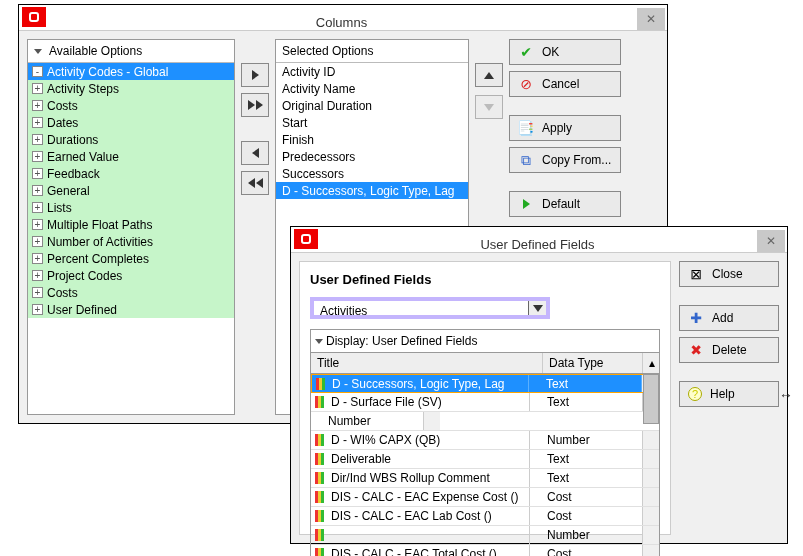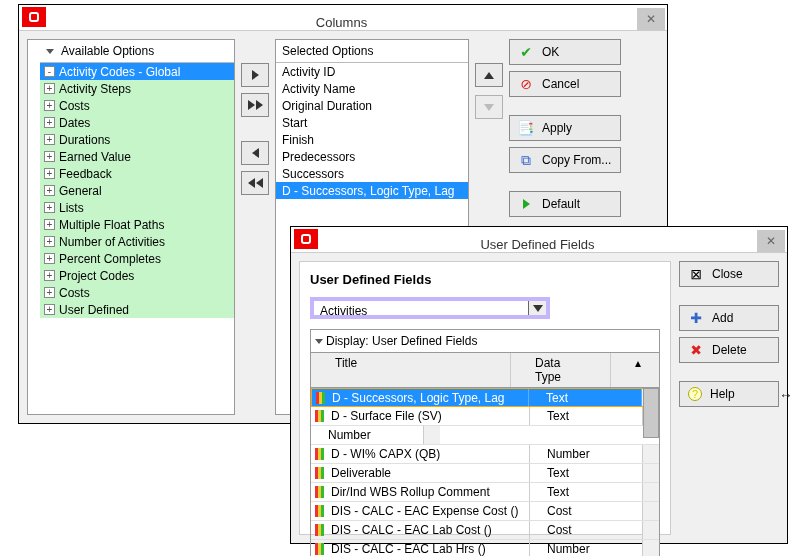--- a/index.html
+++ b/index.html
@@ -29,21 +29,21 @@
   .btn { height: 26px; border: 1px solid #888; background: #eaeaea; display: flex; align-items: center; padding: 0 8px; gap: 8px; cursor: pointer; }
   .btn .ico { width: 16px; height: 16px; display: flex; align-items: center; justify-content: center; font-size: 14px;}
   .udf-body { display: flex; height: calc(100% - 26px); }
   .udf-main { flex: 1; padding: 10px; border: 1px solid #ccc; margin: 8px 6px 8px 8px; background: #fff; display: flex; flex-direction: column; gap: 10px; }
   .udf-side { width: 110px; padding: 8px 8px 8px 2px; display: flex; flex-direction: column; gap: 6px; }
   .combo { display: flex; border: 4px solid #c4b5fd; height: 22px; width: 240px; }
   .combo .val { flex: 1; padding: 3px 6px; background: #fff; }
   .combo .dd { width: 18px; border-left: 1px solid #666; background: #eee; display: flex; align-items: center; justify-content: center;}
   .table-wrap { border: 1px solid #999; flex: 1; display: flex; flex-direction: column; overflow: hidden;}
   .thead { display: flex; background: #eee; border-bottom: 1px solid #999; }
-  .th { padding: 3px 24px; border-right: 1px solid #ccc; }
+  .th { padding: 3px 6px; border-right: 1px solid #ccc; }
   .th.title-col { flex: 1; }
   .th.type-col { width: 100px; }
   .th.scroll-col { width: 16px; border-right: none;}
   .trow-container { flex:1; overflow: hidden; position: relative;}
   .trow { display: flex; border-bottom: 1px solid #e0e0e0; height: 19px; align-items: center;}
   .trow .cell1 { flex: 1; display: flex; align-items: center; gap: 4px; padding-left: 4px; border-right:1px solid #ccc; height:100%;}
   .trow .cell2 { width: 100px; padding-left: 4px; border-right:1px solid #ccc; height:100%; display:flex; align-items:center;margin-left:13px;}
   .trow .cell3 { width: 16px; height:100%; background:#f0f0f0;}
   .trow.sel { background: #1e90ff; color: #fff; border: 1px solid orange;}
   .trow.sel .cell1, .trow.sel .cell2 { border-right-color: #5ab0ff; }
@@ -65,21 +65,21 @@
 
 <div class="window" style="left:18px; top:4px; width:650px; height:420px;">
   <div class="titlebar">
     <div class="oracle">
         <div class="o"></div>
       </div>
     <div class="title">Columns</div>
     <div class="close">✕</div>
   </div>
   <div class="col-body">
-    <div class="panel" style="width:208px; height:100%;padding-left:12px;">
+    <div class="panel" style="width:208px; height:100%;">
       <div class="panel-header">
           <span class="chev"></span>
           <span>Available Options</span>
         </div>
       <div class="avail-list" id="avail-list">
           <div class="tree-row sel">
             <div class="plusbox">-</div>
             <span>Activity Codes - Global</span>
           </div>
           <div class="tree-row">
@@ -331,21 +331,20 @@
                 <div class="cell2">Cost</div>
                 <div class="cell3"></div>
               </div>
               <div class="trow">
                 <div class="cell1">
                   <div class="row-ico">
                     <span class="bar-r"></span>
                     <span class="bar-y"></span>
                     <span class="bar-g"></span>
                   </div>
-                  <span>DIS - CALC - EAC Lab Hrs ()</span>
                 </div>
                 <div class="cell2">Number</div>
                 <div class="cell3"></div>
               </div>
               <div class="trow">
                 <div class="cell1">
                   <div class="row-ico">
                     <span class="bar-r"></span>
                     <span class="bar-y"></span>
                     <span class="bar-g"></span>

